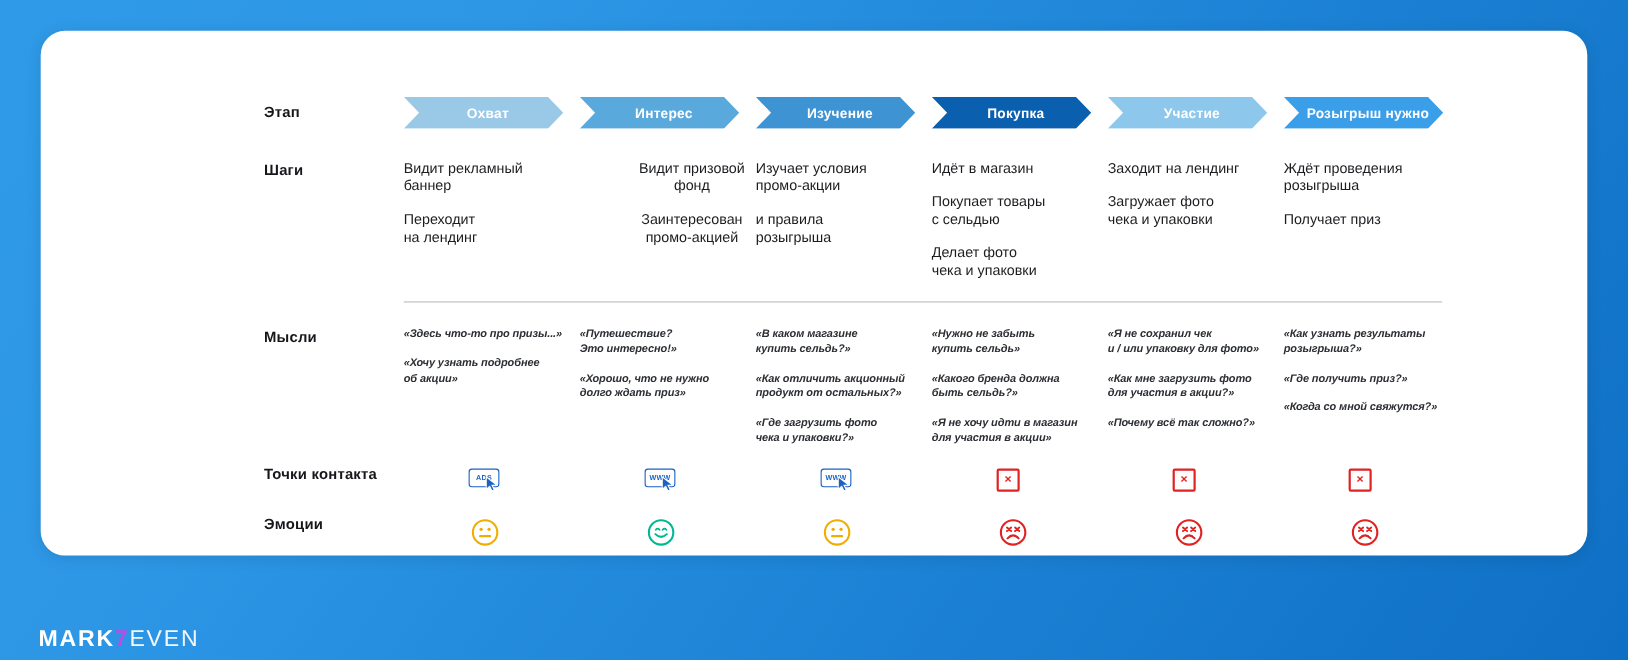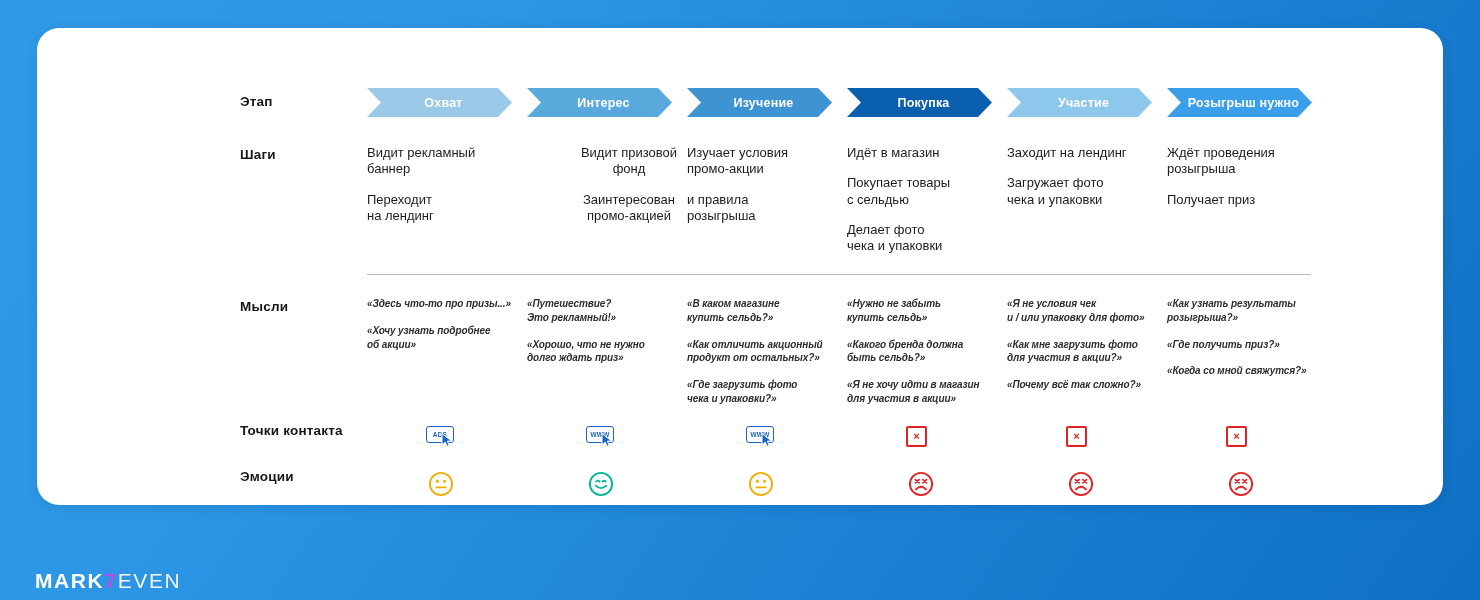--- a/index.html
+++ b/index.html
@@ -147,21 +147,21 @@
           <path d="M8.4 16.4 L17.6 16.4" stroke="#efae00" stroke-width="1.9" stroke-linecap="round"></path>
         </svg></div>
       <div class="steps-col" style="left: 512px; width: 160px; text-align: center;">
         <div class="step">Видит призовой
 фонд</div>
         <div class="step">Заинтересован
 промо-акцией</div>
       </div>
       <div class="th-col" style="left: 490px; width: 165px;">
         <div class="thought">«Путешествие?
-Это рекламный!»</div>
+Это интересно!»</div>
         <div class="thought">«Хорошо, что не нужно
 долго ждать приз»</div>
       </div>
       <div class="tp" style="left: 549px;">
         <div class="tp-banner">
           <div class="frame"></div>
           <div class="lbl">WWW</div>
           <div class="cursor"><svg viewBox="0 0 13 14" width="13" height="14" aria-hidden="true">
               <path d="M1 0.5 L1 12 L4.2 9.1 L6.2 13.3 L8.3 12.3 L6.3 8.2 L10.6 8.0 Z" fill="#1a62c4" stroke="#ffffff" stroke-width="1"></path>
             </svg></div>
@@ -225,21 +225,21 @@
           <path d="M7.4 8.6 L11.2 11.8 M11.2 8.6 L7.4 11.8" stroke="#e02222" stroke-width="1.7" stroke-linecap="round"></path>
           <path d="M14.8 8.6 L18.6 11.8 M18.6 8.6 L14.8 11.8" stroke="#e02222" stroke-width="1.7" stroke-linecap="round"></path>
           <path d="M8.0 18.4 q5.0 -5.4 10.0 0" fill="none" stroke="#e02222" stroke-width="1.9" stroke-linecap="round"></path>
         </svg></div>
       <div class="steps-col" style="left: 970px; width: 160px;">
         <div class="step">Заходит на лендинг</div>
         <div class="step">Загружает фото
 чека и упаковки</div>
       </div>
       <div class="th-col" style="left: 970px; width: 165px;">
-        <div class="thought">«Я не условия чек
+        <div class="thought">«Я не сохранил чек
 и / или упаковку для фото»</div>
         <div class="thought">«Как мне загрузить фото
 для участия в акции?»</div>
         <div class="thought">«Почему всё так сложно?»</div>
       </div>
       <div class="tp" style="left: 1029px;">
         <div class="tp-x">×</div>
       </div>
       <div class="emo" style="left: 1031px;"><svg viewBox="0 0 26 26" width="26" height="26" aria-hidden="true">
           <circle cx="13" cy="13" r="11.1" fill="none" stroke="#e02222" stroke-width="1.9"></circle>

